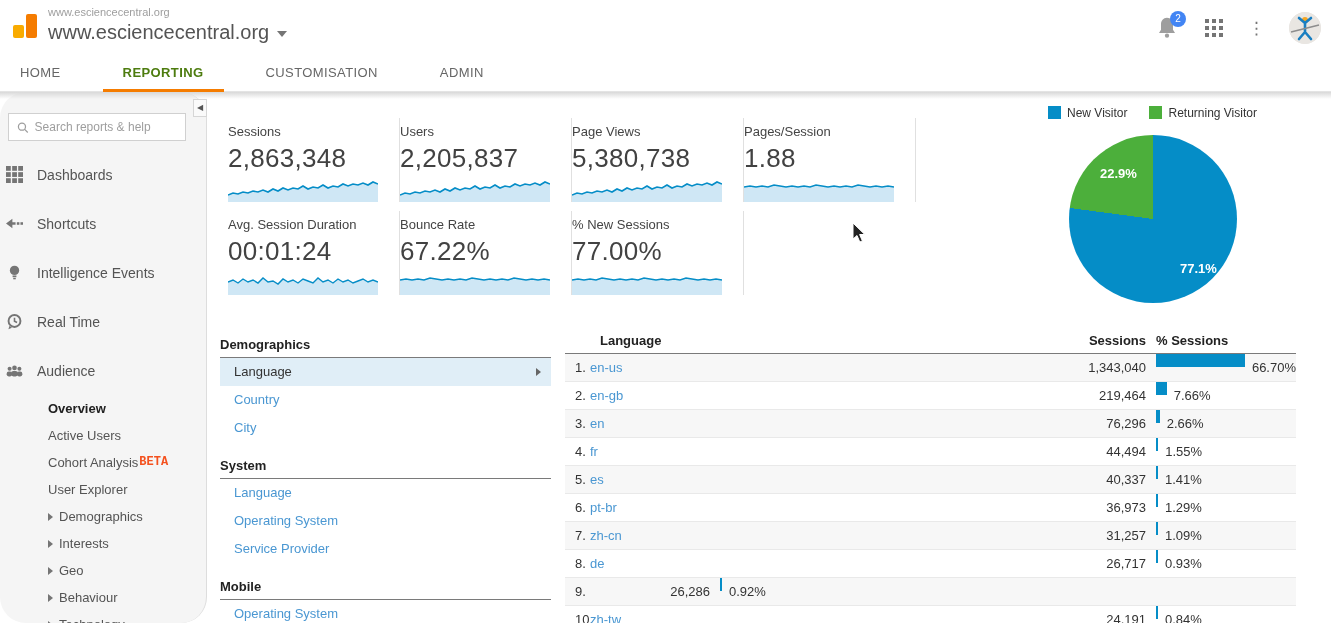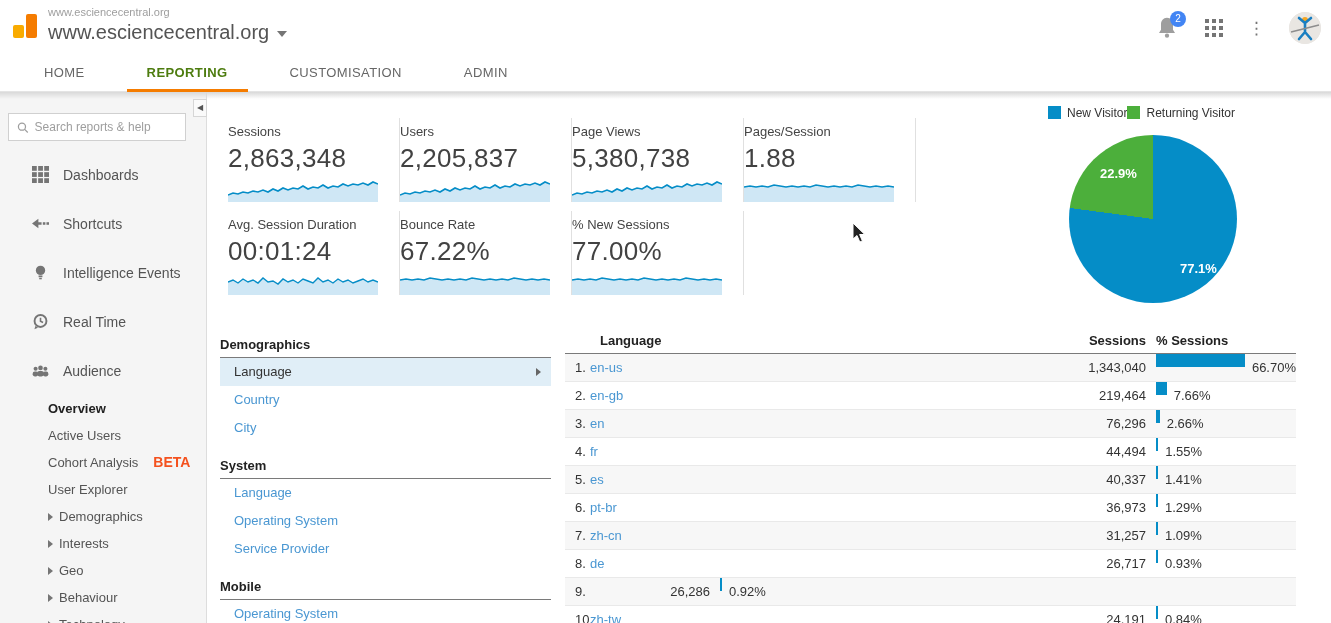--- a/index.html
+++ b/index.html
@@ -14,56 +14,56 @@
   .acct-title { position:absolute; left:48px; top:21px; font-size:20px; color:#545454; display:flex; align-items:center; gap:8px;}
   .caret { width:0; height:0; border-left:5px solid transparent; border-right:5px solid transparent; border-top:6px solid #757575; margin-top:3px;}
   .hdr-icons { position:absolute; right:10px; top:8px; height:40px; display:flex; align-items:center; gap:24px; }
   .bell-wrap { position:relative; width:24px; height:26px; }
   .badge { position:absolute; right:-6px; top:-4px; width:16px; height:16px; border-radius:50%;
            background:#4285f4; color:#fff; font-size:10px; line-height:16px; text-align:center; }
   .dots-v { font-size:17px; color:#757575; letter-spacing:0; line-height:1; }
   .avatar { width:32px; height:32px; border-radius:50%; background:#e9e6e2; overflow:hidden; }
 
   
-  .nav { position:absolute; left:0; top:56px; width:1331px; height:36px; background:#fff; border-bottom:1px solid #e4e4e4; display:flex; padding-left:24px; }
+  .nav { position:absolute; left:0; top:56px; width:1331px; height:36px; background:#fff; border-bottom:1px solid #e4e4e4; display:flex; }
   .tab { height:36px; line-height:34px; padding:0 20px; font-size:13px; color:#666; letter-spacing:.4px; cursor:pointer; margin-right:22px;}
   .tab.active { color:#4d7c0f; font-weight:bold; border-bottom:3px solid #f57c00; }
 
   
   .content-shadow { position:absolute; left:0; top:92px; width:1331px; height:7px;
       background:linear-gradient(#d9d9d9, rgba(255,255,255,0)); z-index:5; pointer-events:none;}
-  .sidebar { position:absolute; left:0; top:92px; width:207px; height:531px; background:#f5f5f5; border-right:1px solid #ddd; overflow:hidden; }
+  .sidebar { position:absolute; left:0; top:92px; width:207px; height:531px; background:#f5f5f5; border-right:1px solid #ddd; overflow:hidden;border-radius:26px; }
   .collapse-btn { position:absolute; left:193px; top:99px; width:14px; height:18px; background:#fafafa; border:1px solid #d6d6d6; z-index:6;
       font-size:8px; color:#555; text-align:center; line-height:16px; cursor:pointer;}
   .main { position:absolute; left:208px; top:92px; width:1123px; height:531px; background:#fff; overflow:hidden; }
 
   
   .search-box { position:absolute; left:8px; top:21px; width:178px; height:28px; background:#fff; border:1px solid #d0d0d0; display:flex; align-items:center; padding:0 8px; gap:6px;}
   .search-box input { border:none; outline:none; width:100%; font-size:12px; color:#555; background:transparent; font-family:"Liberation Sans",sans-serif;}
   .search-box input::placeholder { color:#9e9e9e; }
   .snav { position:absolute; left:0; top:58px; width:207px; }
-  .s-item { height:49px; display:flex; align-items:center; padding-left:32px; gap:14px; cursor:pointer; font-size:14px; color:#545454;}
+  .s-item { height:49px; display:flex; align-items:center; padding-left:6px; gap:14px; cursor:pointer; font-size:14px; color:#545454;}
   .s-item .ic { width:17px; height:17px; flex:0 0 17px; }
   .s-children { }
   .s-child { height:27px; line-height:27px; padding-left:48px; font-size:13px; color:#545454; cursor:pointer; display:flex; align-items:center;}
   .s-child.active { font-weight:bold; color:#212121; }
   .s-child .tri { width:0;height:0;border-top:4px solid transparent;border-bottom:4px solid transparent;border-left:5px solid #757575; margin-right:6px; }
-  .beta { font-size:14px; color:#f4511e; vertical-align:super; margin-left:15px; font-weight:bold;}
+  .beta { font-size:12px; color:#f4511e; vertical-align:super; margin-left:1px; font-weight:bold;font-family:Liberation Mono, monospace;}
 
   
   .mrow { position:absolute; left:228px; display:flex; }
   .mrow1 { top:118px; } .mrow2 { top:211px; }
   .mcell { width:172px; height:84px; border-right:1px solid #e0e0e0; padding-top:6px; }
   .mcell.noborder { border-right:none; }
   .mlabel { font-size:13px; color:#444; margin-bottom:4px; }
   .mvalue { font-size:26px; color:#424242; letter-spacing:.3px; margin-bottom:2px;}
   .spark { display:block; }
 
   
-  .legend { position:absolute; left:1048px; top:106px; display:flex; font-size:12px; color:#333; align-items:center;}
+  .legend { position:absolute; left:1048px; top:106px; display:flex; gap:22px; font-size:12px; color:#333; align-items:center;}
   .legend .sw { width:13px; height:13px; display:inline-block; margin-right:6px; vertical-align:-2px;}
   .pie { position:absolute; left:1069px; top:135px; width:168px; height:168px; border-radius:50%; }
   .pie-label { position:absolute; color:#fff; font-size:13px; font-weight:bold; }
   .pl-green { left:1100px; top:166px; }
   .pl-blue  { left:1180px; top:261px; }
 
   
   .panel { position:absolute; left:220px; top:333px; width:331px; }
   .p-title { font-size:13px; font-weight:bold; color:#222; padding:4px 0 5px 0; border-bottom:1px solid #7a7a7a; }
   .p-row { height:28px; line-height:28px; font-size:13px; color:#4a97d2; padding-left:14px; cursor:pointer; display:flex; align-items:center;}

